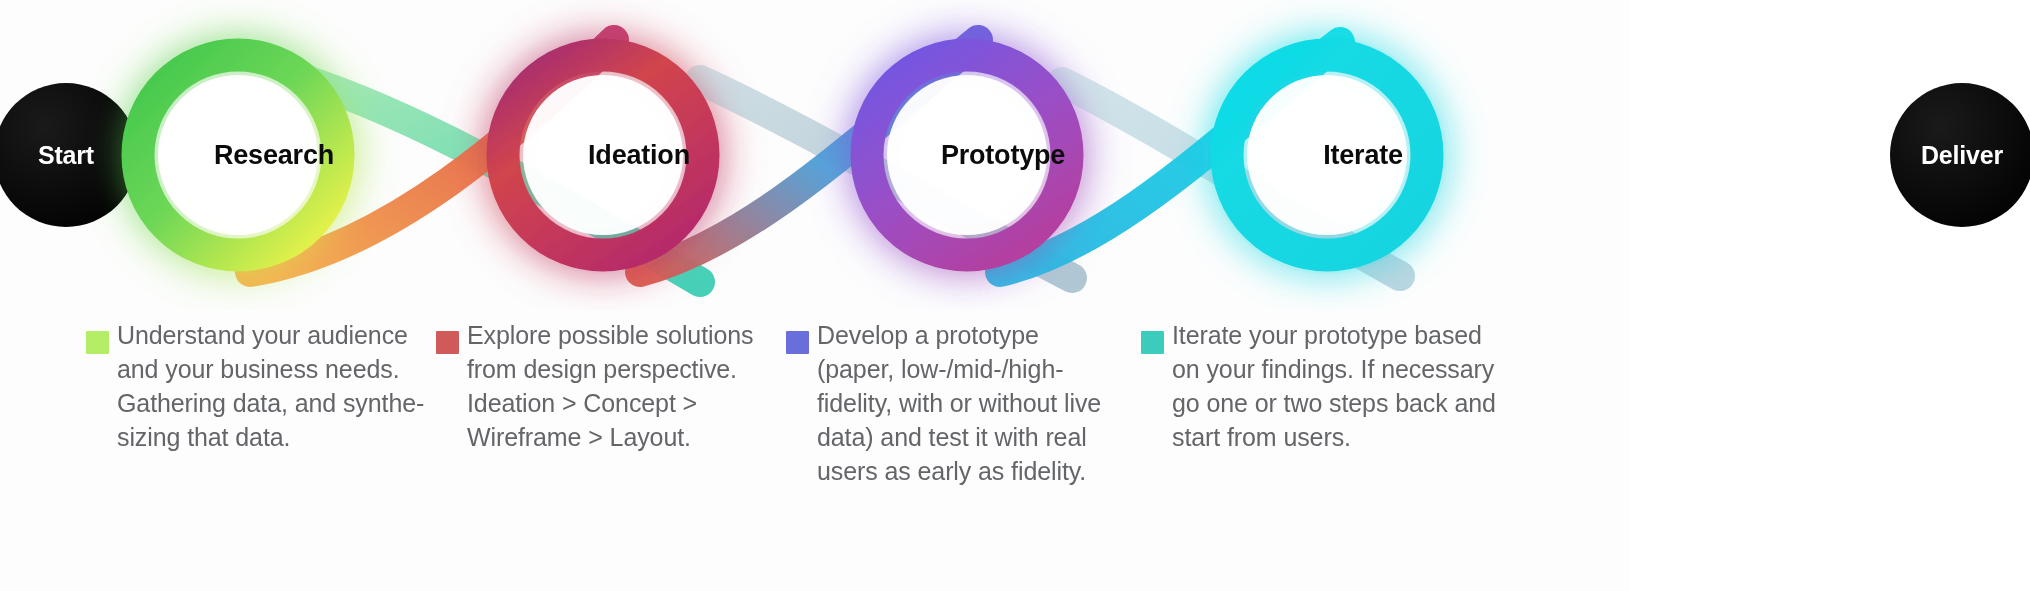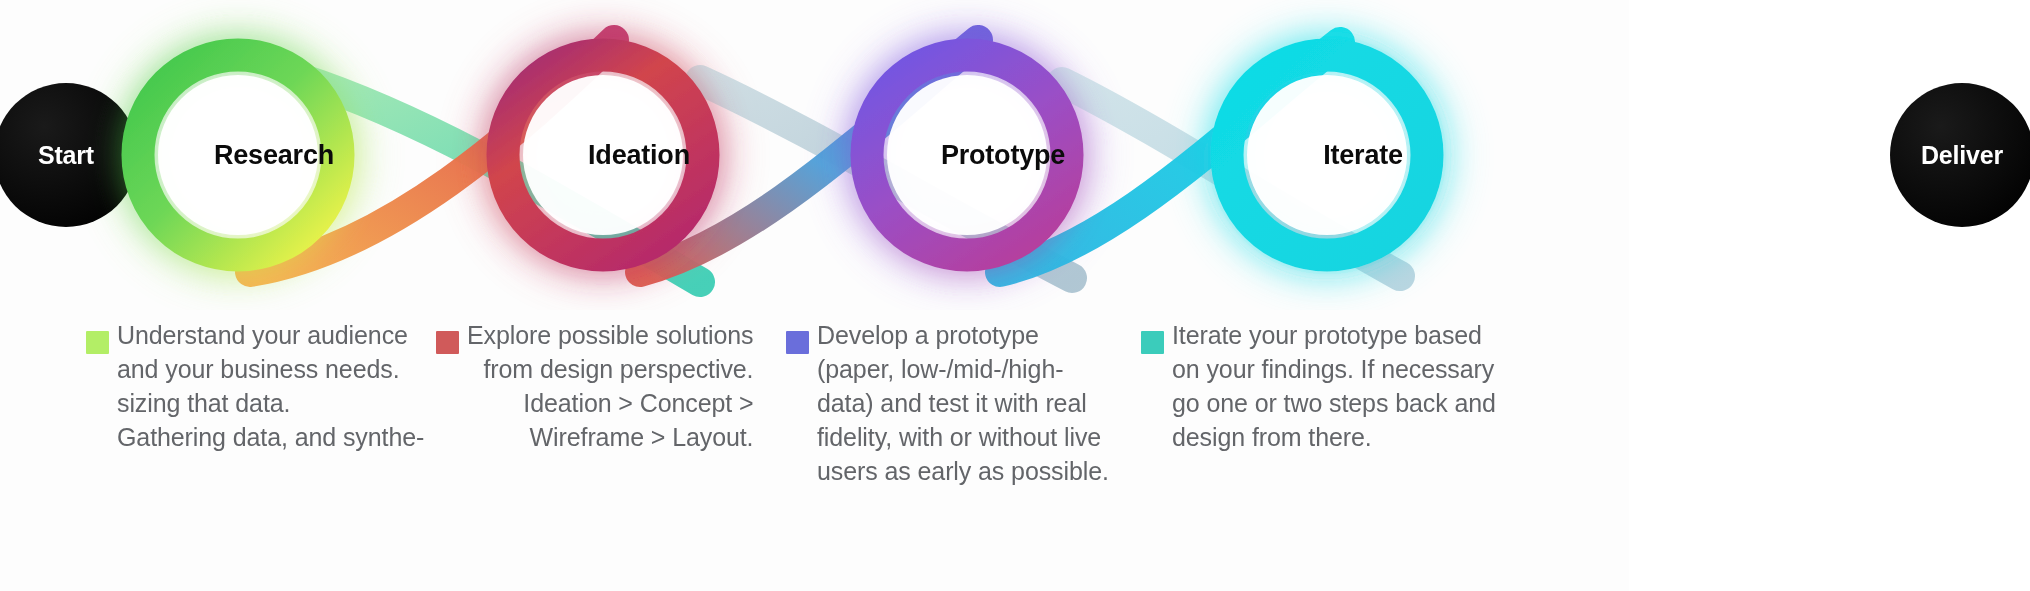--- a/index.html
+++ b/index.html
@@ -202,50 +202,50 @@
     <div class="node-label stage" style="left:1327px;top:155px;text-align:right;">Iterate</div>
   </div>
 
   <div id="legend">
 
     <div class="legend-col" style="width:350px;">
       <span class="swatch" style="background:#b3ee66"></span>
       <div class="legend-text">
         <div>Understand your audience</div>
         <div>and your business needs.</div>
+        <div>Gathering data, and synthe-</div>
         <div>sizing that data.</div>
-        <div>Gathering data, and synthe-</div>
-      </div>
-    </div>
-
-    <div class="legend-col" style="width:350px;text-align:right;">
+      </div>
+    </div>
+
+    <div class="legend-col" style="width:350px;">
       <span class="swatch" style="background:#d05a5a"></span>
       <div class="legend-text">
         <div>Explore possible solutions</div>
         <div>from design perspective.</div>
         <div>Ideation &gt; Concept &gt;</div>
         <div>Wireframe &gt; Layout.</div>
       </div>
     </div>
 
     <div class="legend-col" style="width:355px;">
       <span class="swatch" style="background:#6a6edb"></span>
       <div class="legend-text">
         <div>Develop a prototype</div>
         <div>(paper, low-/mid-/high-</div>
+        <div>fidelity, with or without live</div>
         <div>data) and test it with real</div>
-        <div>fidelity, with or without live</div>
-        <div>users as early as possible.</div>
+        <div>users as early as fidelity.</div>
       </div>
     </div>
 
     <div class="legend-col" style="width:360px;">
       <span class="swatch" style="background:#3bccbb"></span>
       <div class="legend-text">
         <div>Iterate your prototype based</div>
         <div>on your findings. If necessary</div>
         <div>go one or two steps back and</div>
-        <div>design from there.</div>
+        <div>start from users.</div>
       </div>
     </div>
 
   </div>
 </div>
 
 </body></html>

